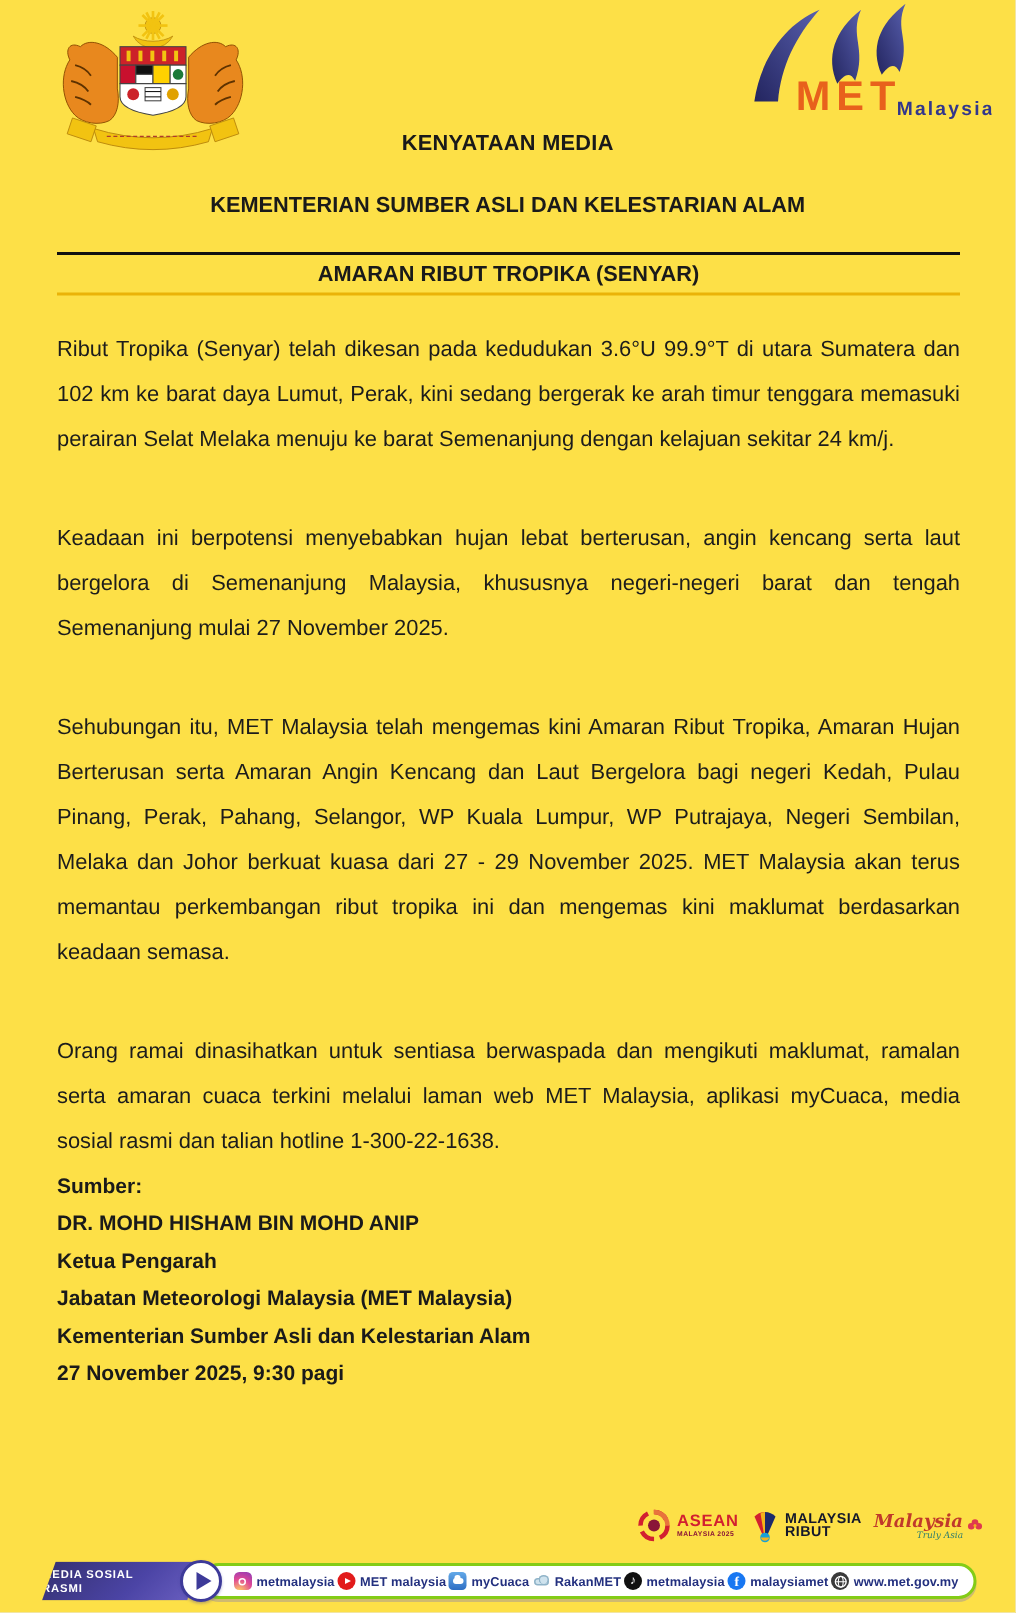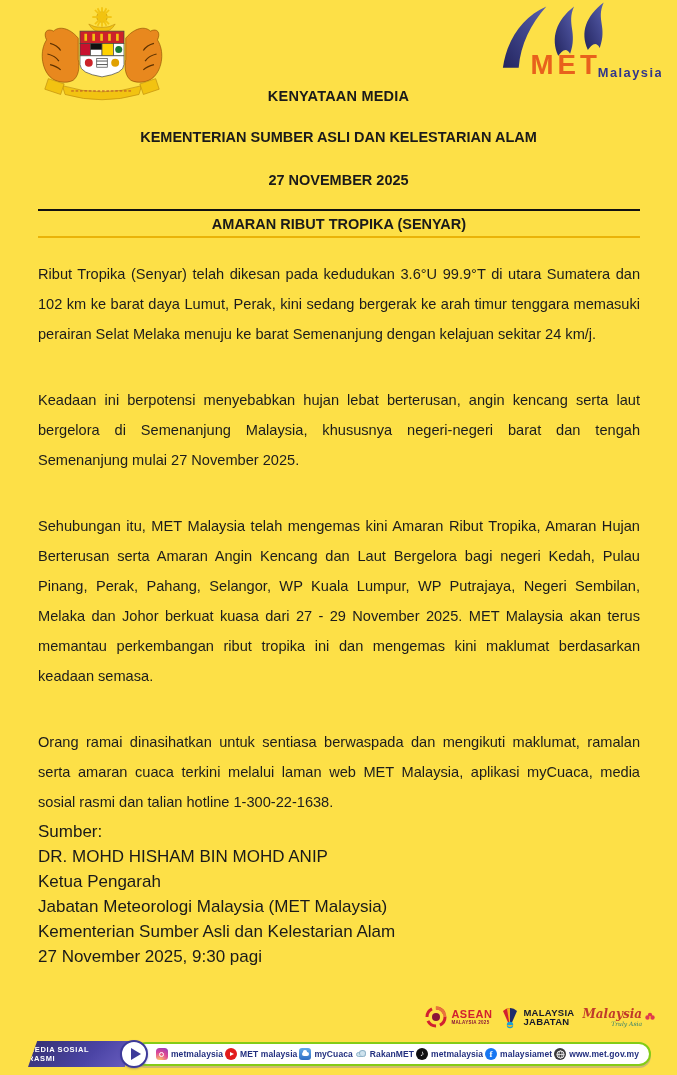--- a/index.html
+++ b/index.html
@@ -34,21 +34,21 @@
   .body-text p {
     text-align: justify;
     font-size: 14.6px;
     line-height: 30px;
     margin-bottom: 36px;
     color: #1c1c1c;
   }
   .body-text p:last-child { margin-bottom: 0; }
   .inline-bold { font-weight: normal; }
   
-  .signature { padding: 0 38px; margin-top: 2px; font-weight: normal; font-size: 17px; line-height: 25px; }
+  .signature { padding: 0 38px; margin-top: 2px; font-weight: bold; font-size: 14px; line-height: 25px; }
   
   .footer-logos {
     position: absolute; right: 22px; top: 1000px;
     display: flex; align-items: center; gap: 8px; height: 34px;
   }
   .partner-logo { display: flex; align-items: center; gap: 3px; }
   .asean-text { display: flex; flex-direction: column; line-height: 1; }
   .asean-title { font-size: 11px; font-weight: bold; color: #d22030; letter-spacing: .5px; }
   .asean-sub { font-size: 4.5px; font-weight: bold; color: #8a1538; margin-top: 1px; letter-spacing: .3px; }
   .madani-text { display: flex; flex-direction: column; line-height: 1; }
@@ -191,21 +191,20 @@
       <text x="38" y="72" font-family="Liberation Sans, sans-serif" font-size="28" font-weight="bold" letter-spacing="4" fill="#E8611C">MET</text>
       <text x="106" y="75" font-family="Liberation Sans, sans-serif" font-size="13" font-weight="bold" letter-spacing="1.5" fill="#32368C">Malaysia</text>
     </svg>
   </div>
 
   <div class="header-titles">
     <div class="doc-type">KENYATAAN MEDIA</div>
     <div class="org-block">
       <div>KEMENTERIAN SUMBER ASLI DAN KELESTARIAN ALAM</div>
     </div>
-    <div class="release-date">27 NOVEMBER 2025</div>
   </div>
 
   <div class="title-block">AMARAN RIBUT TROPIKA (SENYAR)</div>
 
   <div class="body-text">
     <p>Ribut Tropika (Senyar) telah dikesan pada kedudukan 3.6°U 99.9°T di utara Sumatera dan 102 km ke barat daya Lumut, Perak, kini sedang bergerak ke arah timur tenggara memasuki perairan Selat Melaka menuju ke barat Semenanjung dengan kelajuan sekitar 24 km/j.</p>
     <p>Keadaan ini berpotensi menyebabkan hujan lebat berterusan, angin kencang serta laut bergelora di Semenanjung Malaysia, khususnya negeri-negeri barat dan tengah Semenanjung mulai 27 November 2025.</p>
     <p><span>Sehubungan itu, MET Malaysia telah mengemas kini Amaran Ribut Tropika, Amaran Hujan Berterusan serta Amaran Angin Kencang dan Laut Bergelora bagi negeri Kedah, Pulau Pinang, Perak, Pahang, Selangor, WP Kuala Lumpur, WP Putrajaya, Negeri Sembilan, Melaka dan Johor </span><span class="inline-bold">berkuat kuasa dari 27 - 29 November 2025</span><span>. MET Malaysia akan terus memantau perkembangan ribut tropika ini dan mengemas kini maklumat berdasarkan keadaan semasa.</span></p>
     <p>Orang ramai dinasihatkan untuk sentiasa berwaspada dan mengikuti maklumat, ramalan serta amaran cuaca terkini melalui laman web MET Malaysia, aplikasi myCuaca, media sosial rasmi dan talian hotline 1-300-22-1638.</p>
   </div>
@@ -234,21 +233,21 @@
     <div class="partner-logo">
       <svg width="20" height="24" viewBox="0 0 20 24">
         <path d="M10,22 L3,6 Q6,3 10,3 Z" fill="#d22030"></path>
         <path d="M10,22 L7,4 Q10,2 13,4 Z" fill="#f4b41a"></path>
         <path d="M10,22 L17,6 Q14,3 10,3 Z" fill="#1d2a6b"></path>
         <circle cx="10" cy="20" r="3.2" fill="#16a1d8"></circle>
         <path d="M7,20 a3.2,3.2 0 0 0 6,0 Z" fill="#f4b41a"></path>
       </svg>
       <div class="madani-text">
         <span class="madani-l1">MALAYSIA</span>
-        <span class="madani-l2">JABATAN</span>
+        <span class="madani-l2">RIBUT</span>
       </div>
     </div>
     <div class="partner-logo">
       <div class="visit-text">
         <span class="visit-title">Malaysia</span>
         <span class="visit-sub">Truly Asia</span>
       </div>
       <svg width="10" height="10" viewBox="0 0 10 10">
         <circle cx="5" cy="3" r="2.2" fill="#e03a4e"></circle>
           <circle cx="2.5" cy="5.5" r="2.2" fill="#e03a4e"></circle>

